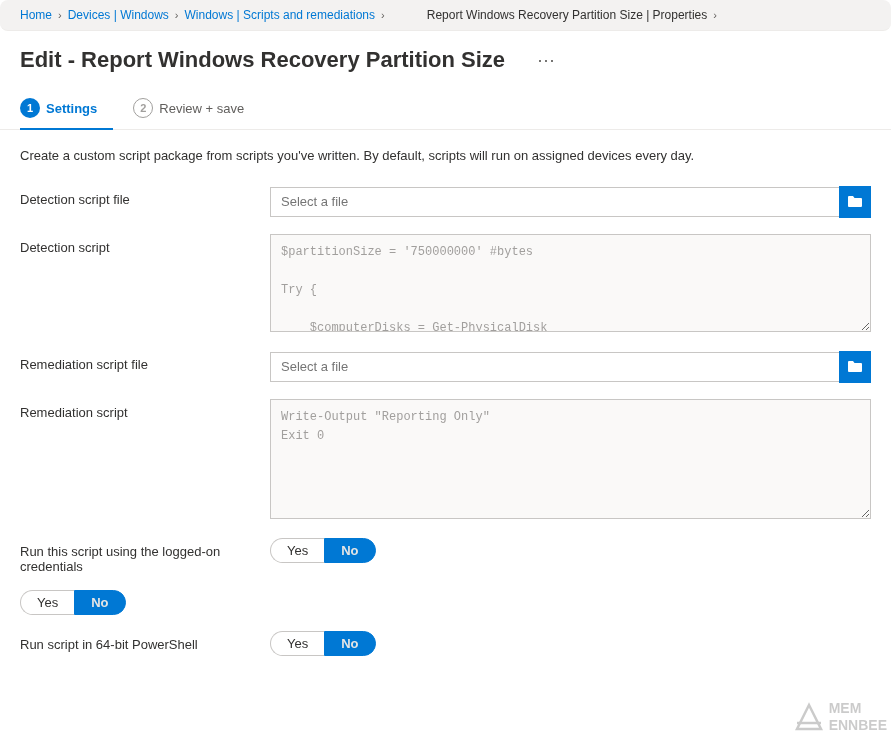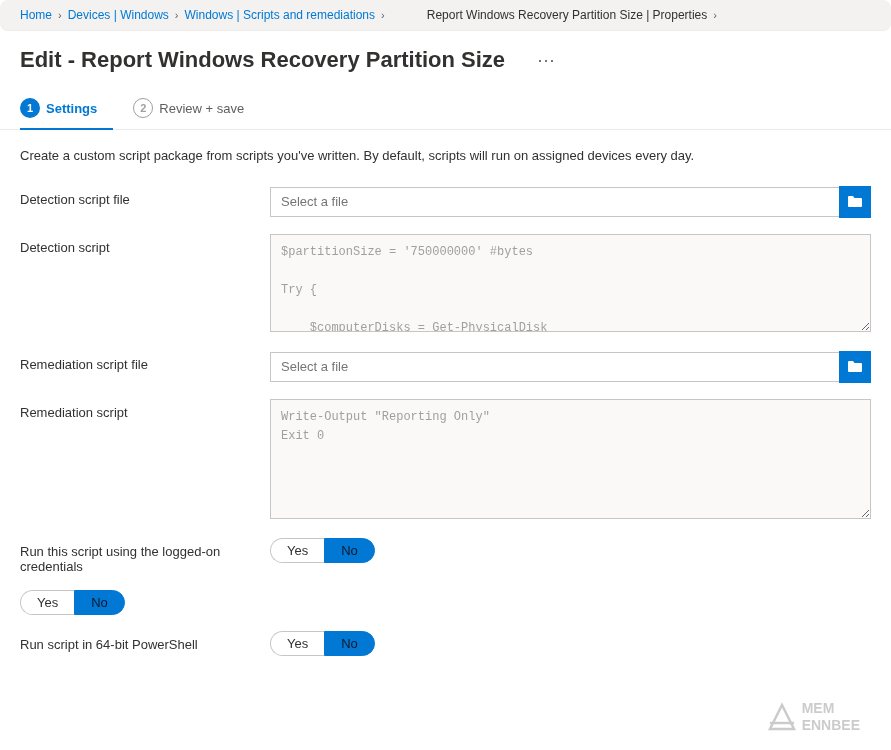--- a/index.html
+++ b/index.html
@@ -198,29 +198,29 @@
     .toggle-option.left {
       border-right: none;
       border-radius: 20px 0 0 20px;
     }
     .toggle-option.right {
       border-radius: 0 20px 20px 0;
     }
     .toggle-option.selected {
       background: #0078d4;
       border-color: #0078d4;
-      color: #0f172a;
-      font-weight: 400;
+      color: #e5e5e5;
+      font-weight: 700;
     }
 
     
     .watermark {
       position: fixed;
       bottom: 16px;
-      right: 31px;
+      right: 4px;
       display: flex;
       align-items: center;
       opacity: 0.25;
     }
     .watermark-icon {
       width: 32px;
       height: 32px;
       margin-right: 4px;
     }
     .watermark-text {

